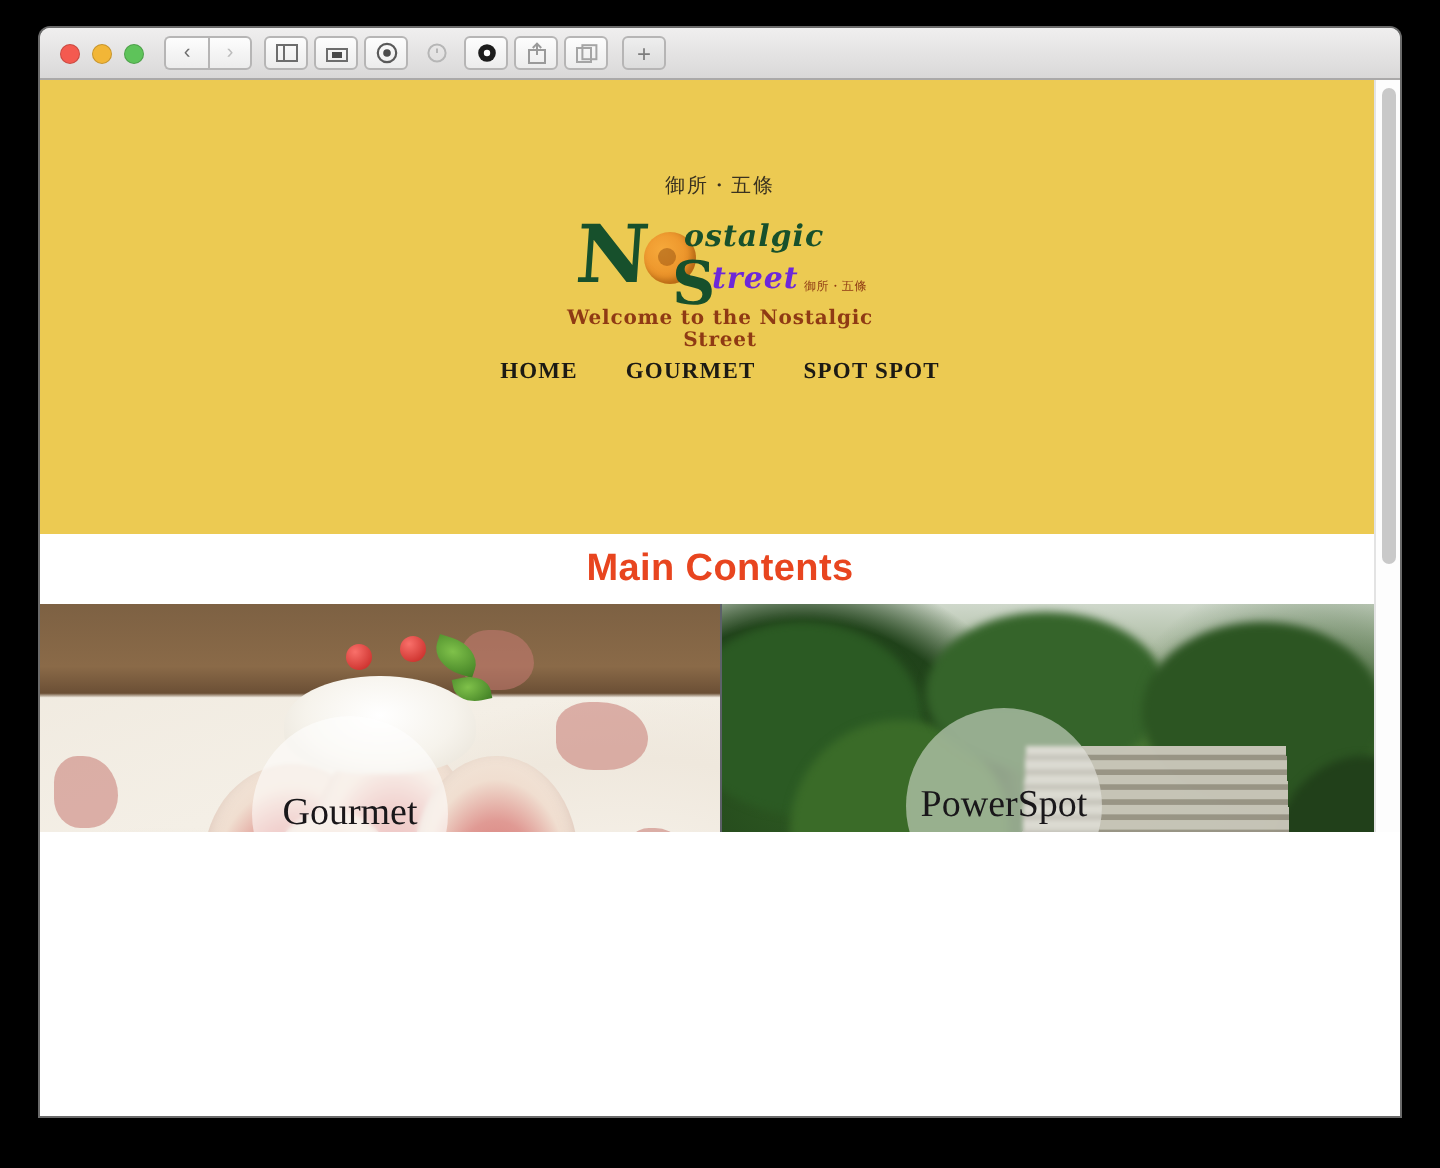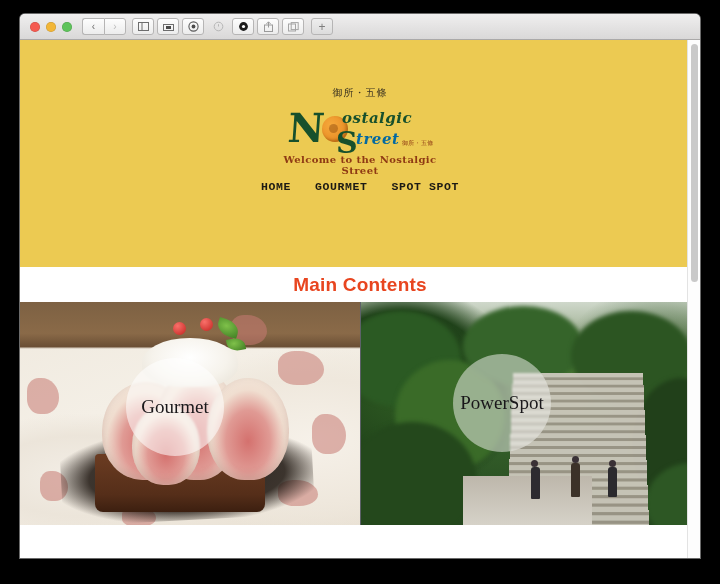--- a/index.html
+++ b/index.html
@@ -85,21 +85,21 @@
     background: linear-gradient(#eeeeee, #dcdcdc);
     border: 1px solid #b6b5b5; border-radius: 3px;
     display: flex; align-items: center; justify-content: center;
     color: #7d7d7d; font-size: 12px; line-height: 1;
     margin-left: 4px;
   }
 
   
   #viewport {
     position: relative;
-    height: 518px;
+    height: 376px;
     background: #fff;
     overflow: hidden;
   }
 
   
   #scrollbar-track {
     position: absolute; right: 0; top: 0;
     width: 13px; height: 100%;
     background: #fdfdfd;
     border-left: 1px solid #e3e3e3;
@@ -171,21 +171,21 @@
   #logo-s {
     position: absolute; left: 56px; top: 22px;
     font-family: "DejaVu Serif", serif;
     font-size: 30px; font-weight: 700;
     color: #17502c; line-height: 1;
   }
   #logo-street {
     position: absolute; left: 76px; top: 24px;
     font-family: "DejaVu Serif", serif;
     font-size: 15px; font-style: italic; font-weight: 700;
-    color: #0369a1; letter-spacing: .5px;
+    color: #6d28d9; letter-spacing: .5px;
   }
   #logo-jp {
     position: absolute; left: 122px; top: 33px;
     font-family: "DejaVu Sans", sans-serif;
     font-size: 6px; color: #8f3a14;
     letter-spacing: .3px;
   }
   #logo-tagline {
     position: absolute; left: 0; right: 0; top: 48px;
     font-family: "DejaVu Serif", serif;
@@ -193,21 +193,21 @@
     color: #8f3a14;
     letter-spacing: .4px;
   }
 
   
   #main-nav {
     margin-top: 12px;
     display: flex; justify-content: center; gap: 24px;
   }
   .nav-link {
-    font-family: Liberation Mono, monospace;
+    font-family: Liberation Serif, serif;
     font-size: 11.5px;
     font-weight: 700;
     color: #1c1a14;
     letter-spacing: .6px;
     text-decoration: none;
     cursor: pointer;
   }
 
   
   #main-contents-band {

